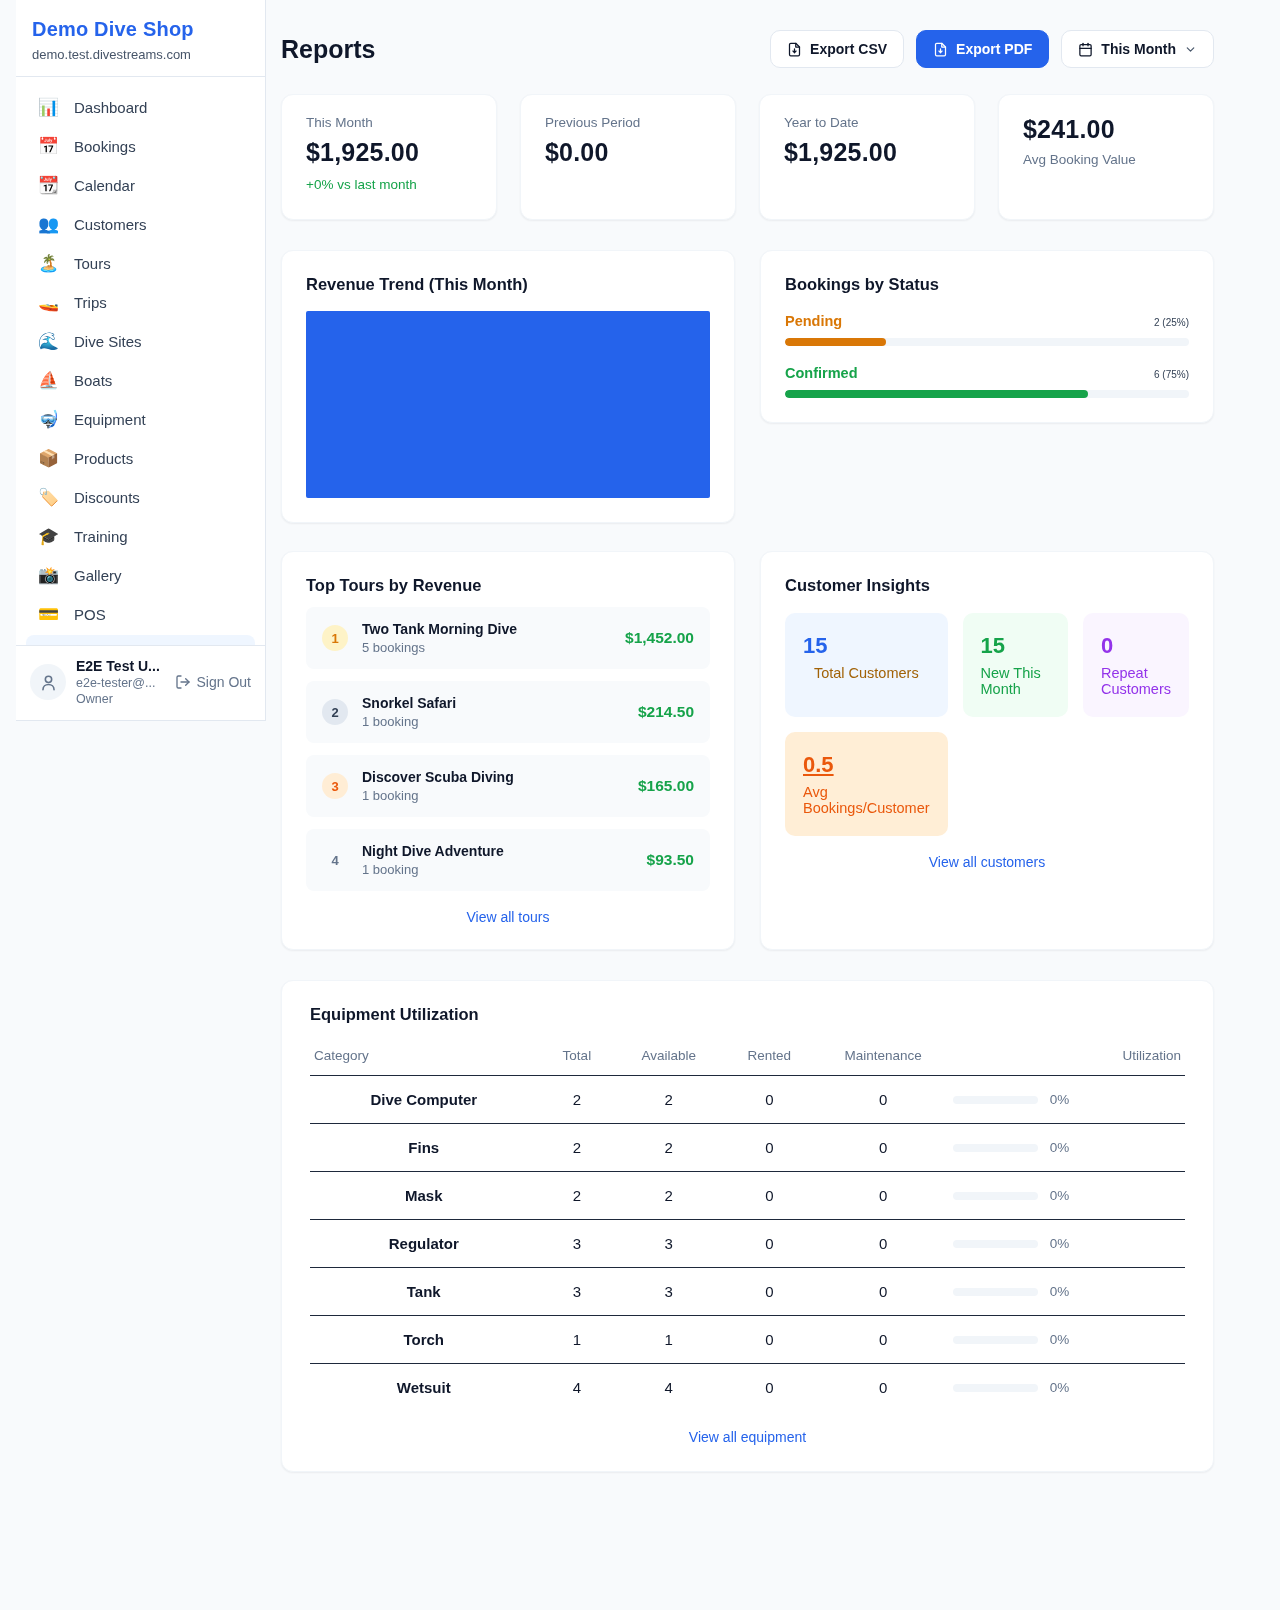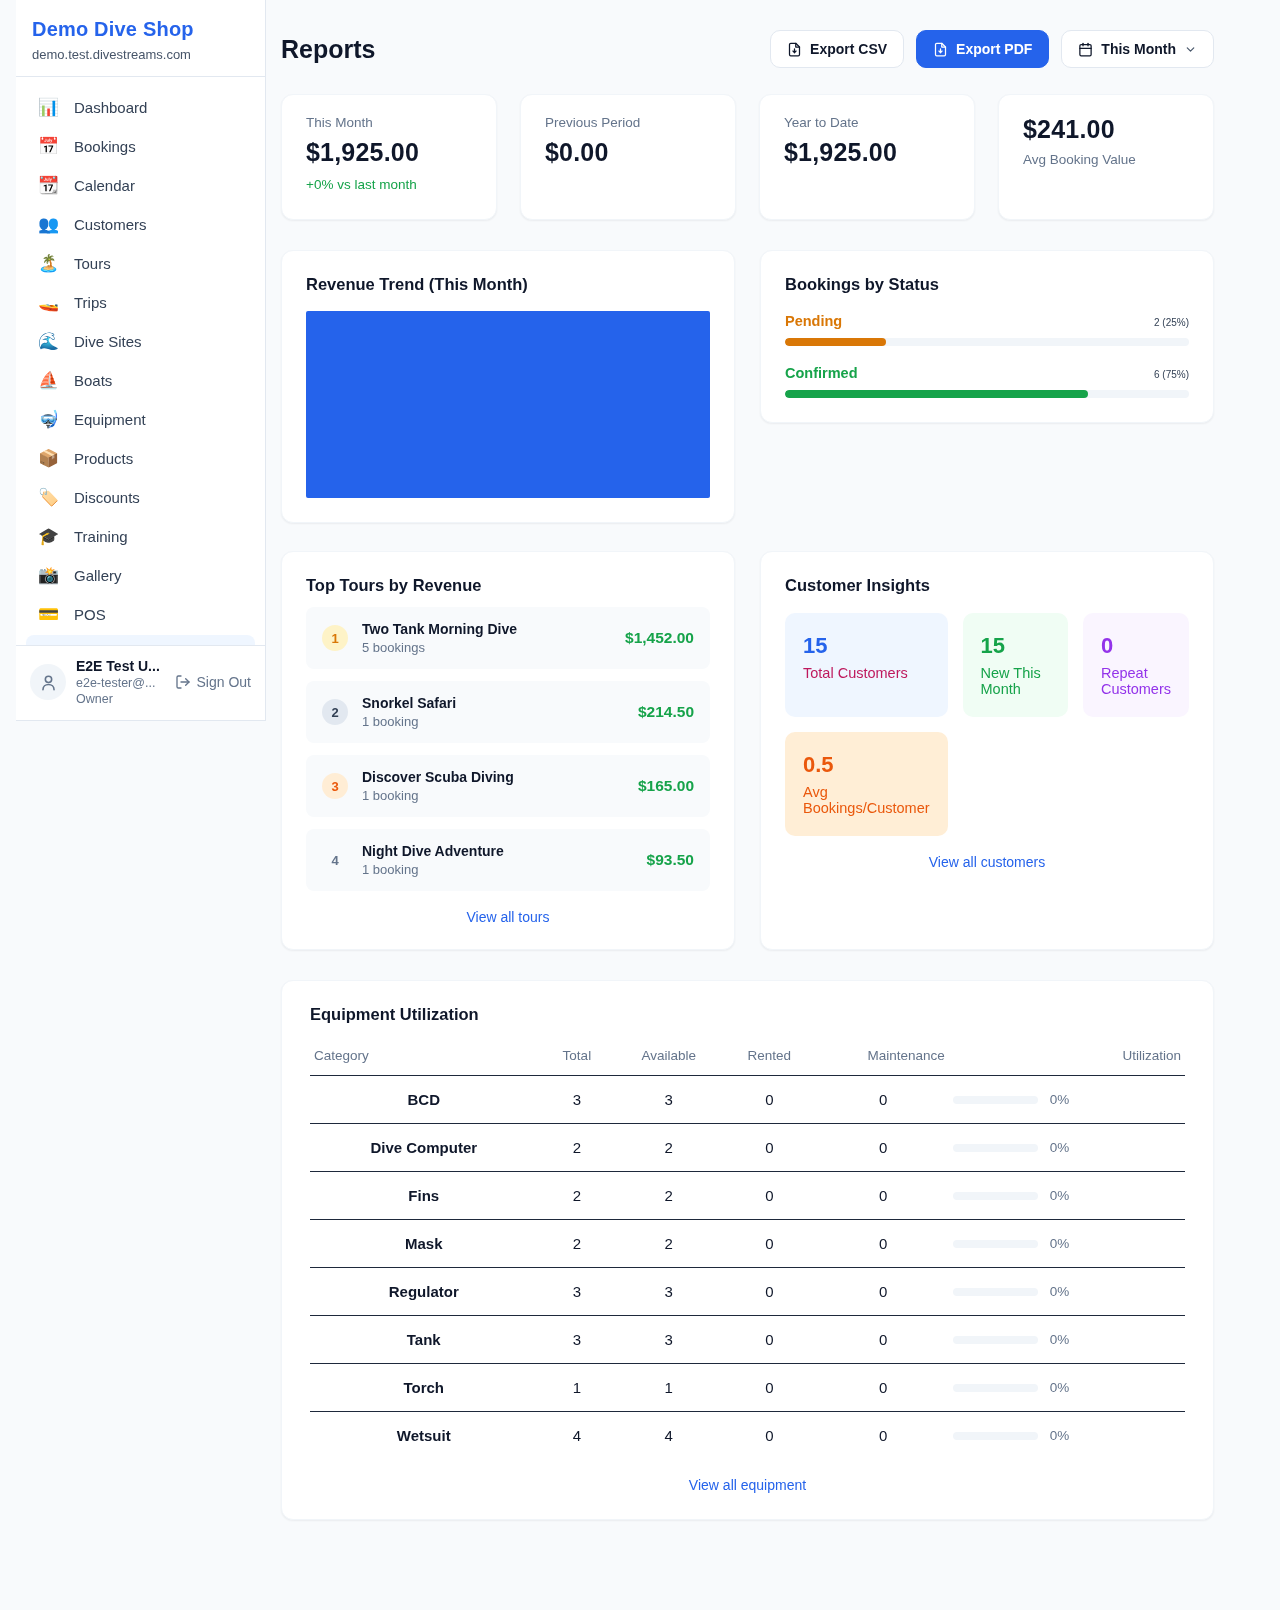--- a/index.html
+++ b/index.html
@@ -100,21 +100,21 @@
   .equip-card{margin-top:30px; padding:24px 28px 26px 28px;}
   table.equip{width:100%; border-collapse:collapse; margin-top:14px;}
   table.equip th{
     font-size:13.5px; font-weight:400; color:var(--muted); text-align:center;
     padding:10px 4px 12px 4px; border-bottom:1px solid var(--rowline);
   }
   table.equip th:first-child{text-align:left; width:26%;}
   table.equip th.col-total{width:9%;}
   table.equip th.col-available{width:12%;}
   table.equip th.col-rented{width:11%;}
-  table.equip th.col-maint{width:15%;text-align:right;}
+  table.equip th.col-maint{width:15%;}
   table.equip th.col-util{text-align:right; padding-left:10px;}
   table.equip td{
     font-size:15px; padding:15px 4px; border-bottom:1px solid var(--rowline);
     text-align:center; color:var(--ink);
   }
   table.equip tr:last-child td{border-bottom:none;}
   td.cat{text-align:left; font-weight:600;}
   td.avail{color:var(--green);}
   td.rent{color:var(--accent);}
   td.maint{color:var(--orange);}
@@ -355,35 +355,35 @@
     <div class="tour-amount">$93.50</div>
   </div>
 </div>
       <a class="link-center">View all tours</a>
     </div>
     <div class="card pad">
       <div class="card-title">Customer Insights</div>
       <div class="tiles" id="tiles-container">
   <div class="tile" style="background: rgb(239, 246, 255);">
     <div class="tile-value" style="color: rgb(37, 99, 235);">15</div>
-    <div class="tile-label" style="color: #be185d;">Total Customers</div>
+    <div class="tile-label" style="color: #a16207; text-align: center;">Total Customers</div>
   </div>
 
   <div class="tile" style="background: rgb(240, 253, 244);">
     <div class="tile-value" style="color: rgb(22, 163, 74);">15</div>
     <div class="tile-label" style="color: rgb(22, 163, 74);">New This Month</div>
   </div>
 
   <div class="tile" style="background: rgb(250, 245, 255);">
     <div class="tile-value" style="color: rgb(147, 51, 234);">0</div>
     <div class="tile-label" style="color: rgb(147, 51, 234);">Repeat Customers</div>
   </div>
 
   <div class="tile" style="background: rgb(255, 238, 214);">
-    <div class="tile-value" style="color: rgb(234, 88, 12);">0.5</div>
+    <div class="tile-value" style="color: rgb(234, 88, 12); text-decoration: underline;">0.5</div>
     <div class="tile-label" style="color: rgb(234, 88, 12);">Avg Bookings/Customer</div>
   </div>
 </div>
       <a class="link-center">View all customers</a>
     </div>
   </section>
 
   <section class="card equip-card">
     <div class="card-title">Equipment Utilization</div>
     <table class="equip">
@@ -391,33 +391,20 @@
         <tr>
           <th>Category</th>
           <th class="col-total">Total</th>
           <th class="col-available">Available</th>
           <th class="col-rented">Rented</th>
           <th class="col-maint">Maintenance</th>
           <th class="col-util">Utilization</th>
         </tr>
       </thead>
       <tbody id="equip-body">
-  <tr>
-    <td class="cat">BCD</td>
-    <td class="tot">3</td>
-    <td class="avail">3</td>
-    <td class="rent">0</td>
-    <td class="maint">0</td>
-    <td class="util">
-      <div class="util-wrap">
-        <div class="util-track"></div>
-        <span class="util-text">0%</span>
-      </div>
-    </td>
-  </tr>
 
   <tr>
     <td class="cat">Dive Computer</td>
     <td class="tot">2</td>
     <td class="avail">2</td>
     <td class="rent">0</td>
     <td class="maint">0</td>
     <td class="util">
       <div class="util-wrap">
         <div class="util-track"></div>

